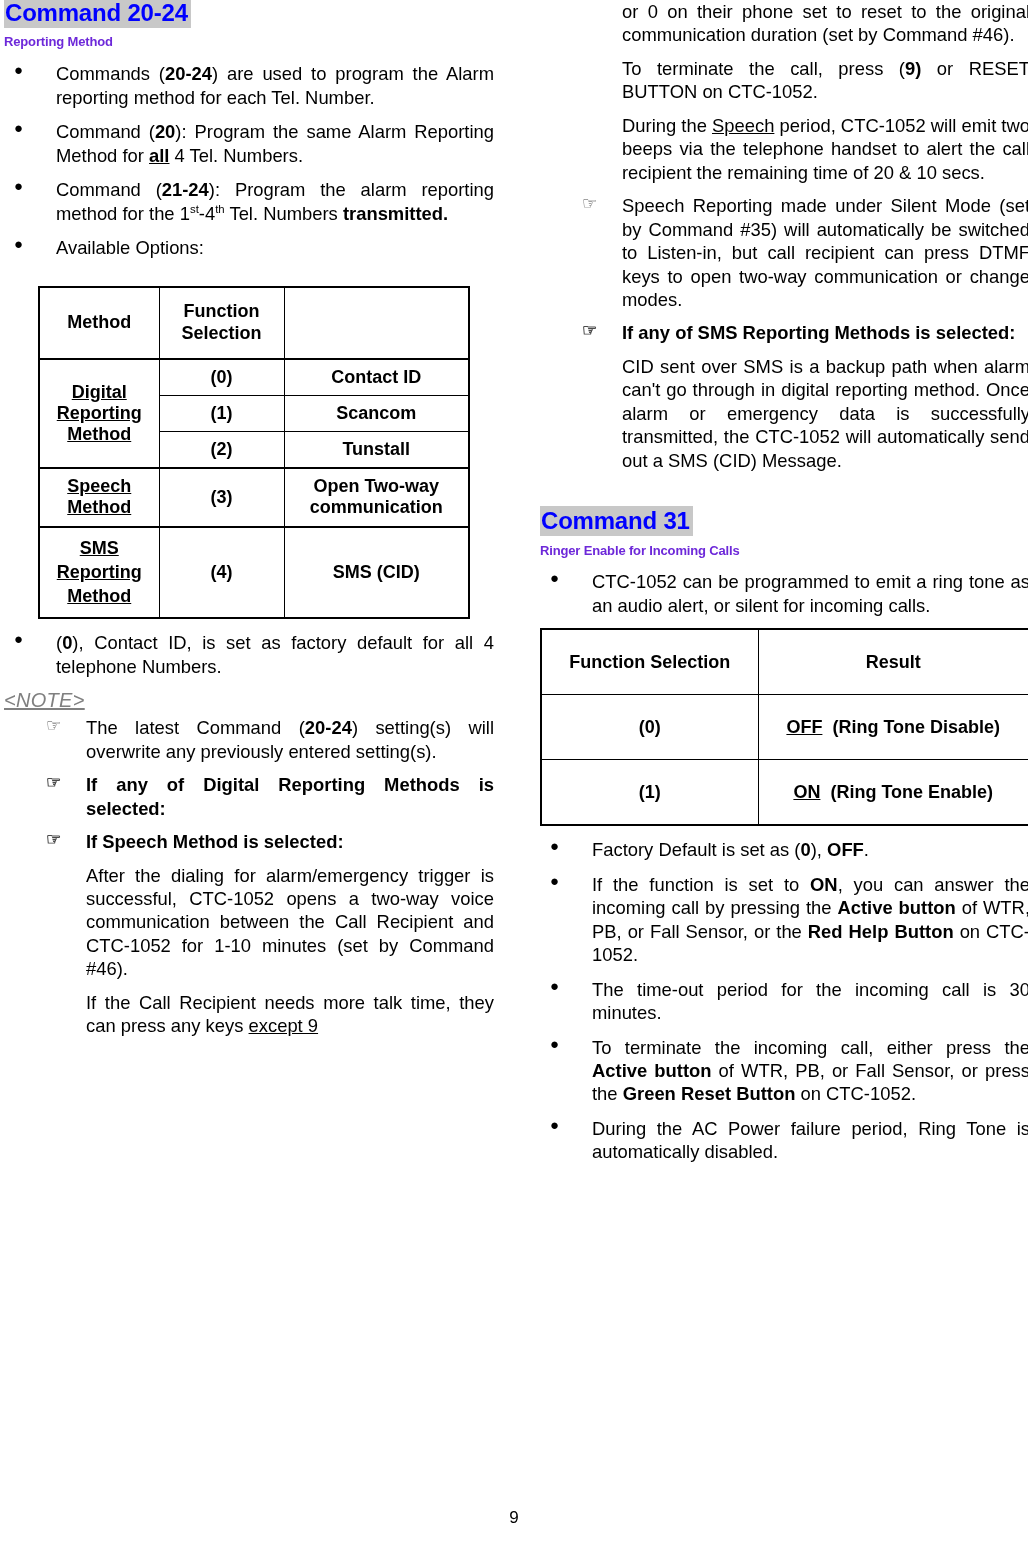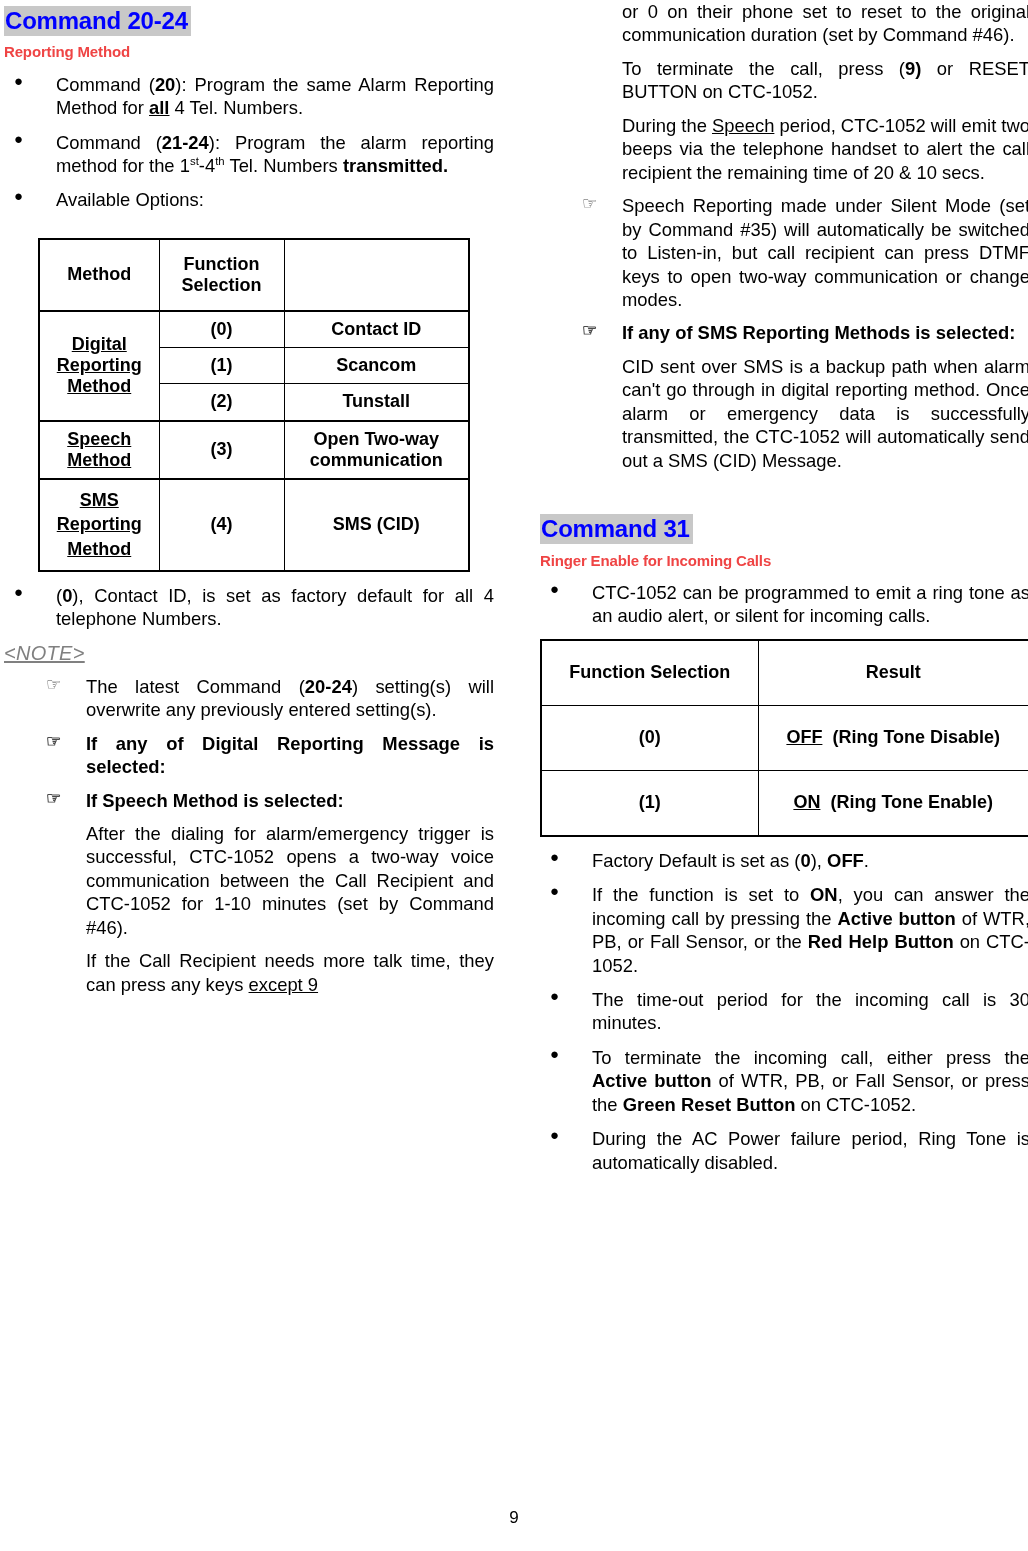--- a/index.html
+++ b/index.html
@@ -28,31 +28,31 @@
   }
   .col-left  { left: 4px; }
   .col-right { left: 540px; }
 
   
   .cmd-heading {
     font-size: 24px;
     font-weight: bold;
     color: #0000ff;
     line-height: 1.1;
-    margin: 8px 0 9px 0;
+    margin: 0 0 9px 0;
     letter-spacing: -0.2px;
   }
   .cmd-heading .hl {
     background: #c8c8c8;
     padding: 1px 3px 2px 1px;
   }
   .sub-heading {
-    font-size: 15px;
+    font-size: 13px;
     font-weight: bold;
-    color: #ef4444;
+    color: #6d28d9;
     line-height: 1.15;
     margin: 0 0 12px 0;
     letter-spacing: -0.15px;
   }
 
   
   .bullet-list { margin: 0; padding: 0; list-style: none; }
   .bullet-item {
     position: relative;
     padding-left: 52px;
@@ -69,21 +69,21 @@
     font-size: 15px;
   }
   .bullet-item.last { margin-bottom: 26px; }
 
   
   .note-label {
     font-size: 20px;
     font-style: italic;
     color: #808080;
     text-decoration: underline;
-    margin: 6px 0 10px 0;
+    margin: 6px 0 4px 0;
     letter-spacing: 0.3px;
   }
   .hand-list { margin: 0; padding: 0; list-style: none; }
   .hand-item {
     position: relative;
     padding-left: 82px;
     margin-bottom: 10px;
     font-size: 18.4px;
     line-height: 1.275;
     text-align: justify;
@@ -161,20 +161,21 @@
 
 <div class="page">
 
   <div class="col col-left">
 
     <h1 class="cmd-heading"><span class="hl">Command 20-24</span></h1>
 
     <h2 class="sub-heading">Reporting Method</h2>
 
     <ul class="bullet-list">
+      <li class="bullet-item">Commands (<b>20-24</b>) are used to program the Alarm reporting method for each Tel. Number.</li>
       <li class="bullet-item">Command (<b>20</b>): Program the same Alarm Reporting Method for <b class="u">all</b> 4 Tel. Numbers.</li>
       <li class="bullet-item">Command (<b>21-24</b>): Program the alarm reporting method for the 1<sup>st</sup>-4<sup>th</sup> Tel. Numbers <b>transmitted.</b></li>
       <li class="bullet-item last">Available Options:</li>
     </ul>
 
     <div class="tbl1-wrap">
       <table class="grid tbl1">
         <colgroup>
             <col class="c1">
             <col class="c2">
@@ -218,21 +219,21 @@
     </div>
 
     <ul class="bullet-list">
       <li class="bullet-item">(<b>0</b>), Contact ID, is set as factory default for all 4 telephone Numbers.</li>
     </ul>
 
     <div class="note-label">&lt;NOTE&gt;</div>
 
     <ul class="hand-list">
       <li class="hand-item">The latest Command (<b>20-24</b>) setting(s) will overwrite any previously entered setting(s).</li>
-      <li class="hand-item bold">If any of Digital Reporting Message is selected:</li>
+      <li class="hand-item bold">If any of Digital Reporting Methods is selected:</li>
     </ul>
 
     <ul class="hand-list">
       <li class="hand-item bold">If Speech Method is selected:</li>
     </ul>
     <div class="plain-para">After the dialing for alarm/emergency trigger is successful, CTC-1052 opens a two-way voice communication between the Call Recipient and CTC-1052 for 1-10 minutes (set by Command #46).</div>
     <div class="plain-para">If the Call Recipient needs more talk time, they can press any keys <span class="u">except 9</span></div>
 
   </div>
 

